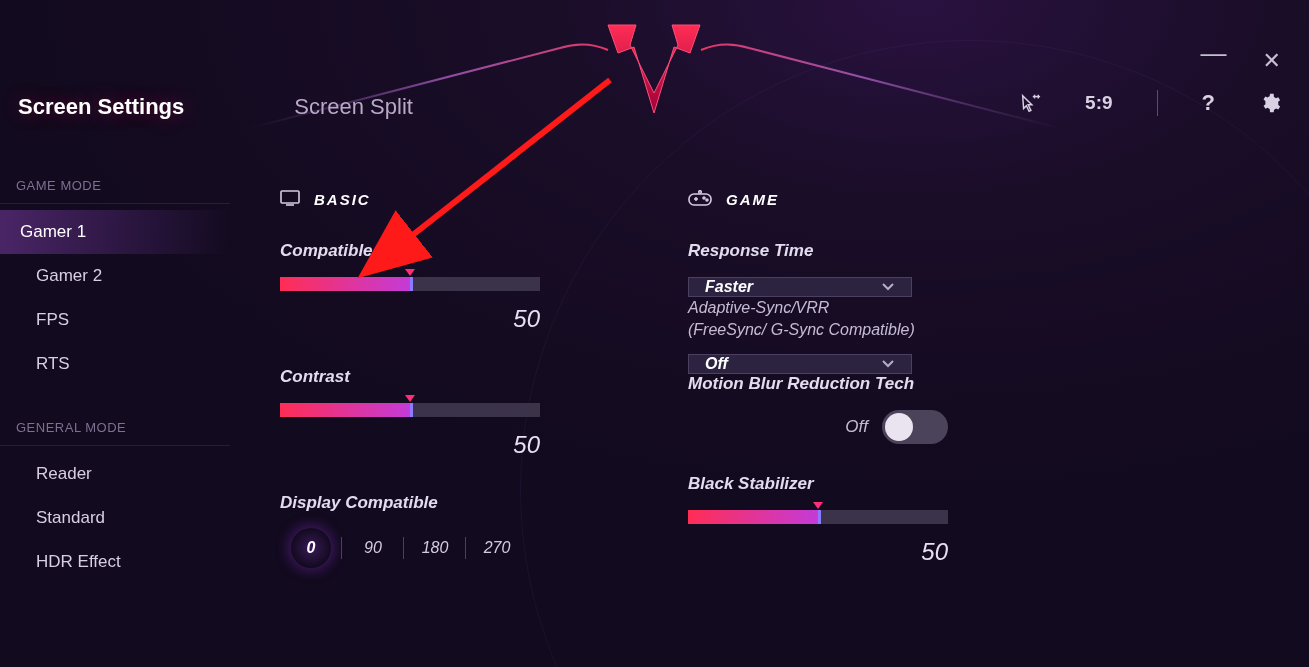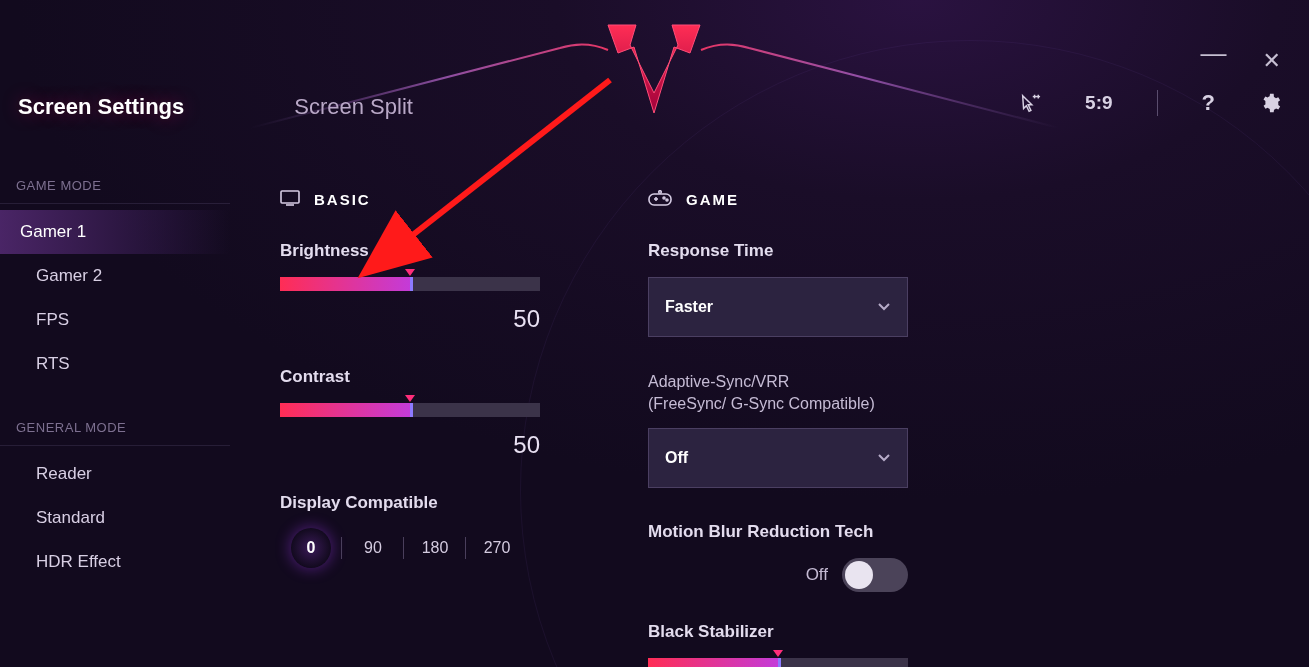--- a/index.html
+++ b/index.html
@@ -94,21 +94,22 @@
     padding-left: 20px;
   }
   .side-group + .side-group { margin-top: 26px; }
 
   
   .main {
     position: absolute;
     left: 280px; top: 190px;
     right: 40px; bottom: 20px;
     display: flex;
-    gap: 68px;
+    gap: 108px;
+    font-style: italic;
   }
   .col { flex: 0 0 300px; }
   .col.right { flex: 0 0 320px; }
 
   .section-head {
     display:flex; align-items:center; gap:14px;
     color:#fff; font-weight:700; letter-spacing:2px;
     font-size:15px;
     margin-bottom: 32px;
   }
@@ -189,30 +190,29 @@
     width:40px;height:40px;
     transform:translate(-50%,-50%);
     border-radius:50%;
     background: radial-gradient(circle,#3a1a58 0%, rgba(58,26,88,0) 70%);
     box-shadow: 0 0 14px 2px rgba(170,60,255,.35);
     z-index:-1;
   }
 
   
   .dropdown {
-    width: 260px;
+    width: 224px;
     background:#2c2340;
     border:1px solid #4b3f62;
-    padding:20px 16px;
+    padding:0 16px;
     display:flex; justify-content:space-between; align-items:center;
     font-size:16px;
     font-weight:600;
     color:#fff;
     cursor:pointer;
-    margin-bottom:34px;
   }
   .chev { color:#b7acc9; }
 
   
   .toggle-row {
     display:flex; align-items:center; justify-content:flex-end;
     gap:14px;
     width:260px;
     margin-bottom:30px;
   }
@@ -321,21 +321,21 @@
       <span class="sicon">
         <svg width="20" height="16" viewBox="0 0 20 16" fill="none" stroke="#d6cce4" stroke-width="1.6">
           <rect x="1" y="1" width="18" height="12" rx="1"></rect>
           <line x1="6" y1="15" x2="14" y2="15"></line>
         </svg>
       </span>
       <span>BASIC</span>
     </div>
 
     <div class="slider-wrap">
-      <div class="field-label">Brightness</div>
+      <div class="field-label">Compatible</div>
       <div class="slider">
         <div class="fill" style="width:50%"></div>
         <div class="tick" style="left:calc(50% - 5px)"></div>
         <div class="handle" style="left:50%"></div>
       </div>
       <div class="slider-val">50</div>
     </div>
 
     <div class="slider-wrap">
       <div class="field-label">Contrast</div>

